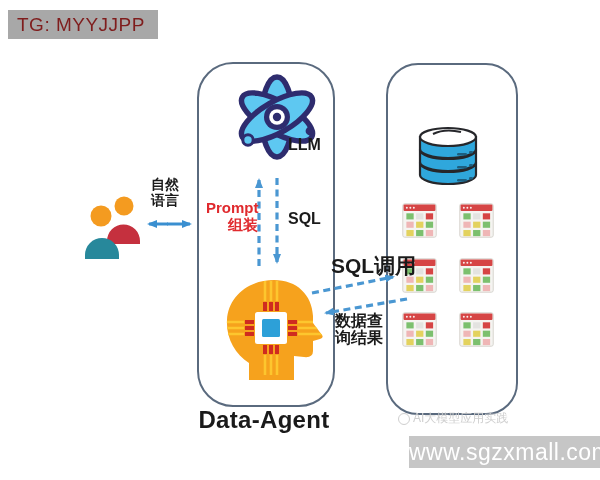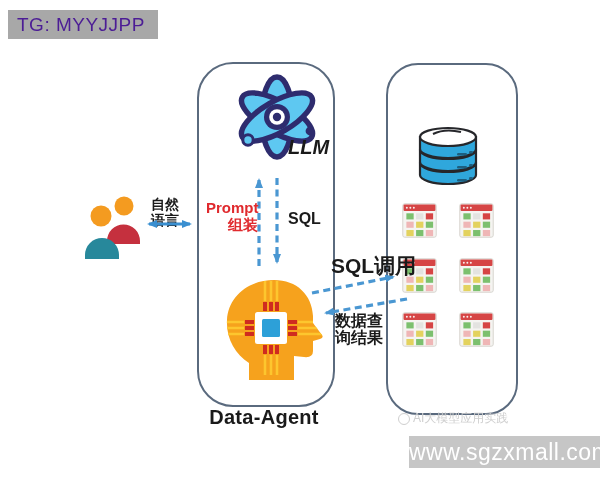--- a/index.html
+++ b/index.html
@@ -3,43 +3,43 @@
 <meta charset="utf-8">
 <style>
   html,body{margin:0;padding:0;background:#ffffff;}
   #canvas{
     position:relative;width:600px;height:480px;background:#ffffff;overflow:hidden;
     font-family:"Liberation Sans","DejaVu Sans",sans-serif;color:#1a1a1a;
   }
   .abs{position:absolute;}
 
   
-  .tg-badge{left:8px;top:10px;width:141px;height:29px;background:#a8a8a8;color:#4c1d95;
+  .tg-badge{left:8px;top:10px;width:141px;height:29px;background:#a8a8a8;color:#7f1d1d;
     font-size:19px;line-height:29px;padding-left:9px;letter-spacing:.5px;}
 
   
   .panel{background:#ffffff;border:2px solid #5a6a7e;}
   .panel-agent{left:197px;top:62px;width:134px;height:341px;border-radius:36px;}
   .panel-db{left:386px;top:63px;width:128px;height:348px;border-radius:32px;}
 
   
   .atom-icon{left:226px;top:72px;}
   .head-icon{left:219px;top:276px;}
   .people-icon{left:85px;top:193px;}
   .db-icon{left:417px;top:123px;}
   .table-icon{width:35px;height:35px;}
   .t1{left:402px;top:203px;} .t2{left:459px;top:203px;}
   .t3{left:402px;top:258px;} .t4{left:459px;top:258px;}
   .t5{left:402px;top:312px;} .t6{left:459px;top:312px;}
 
   
   .lbl{font-weight:bold;white-space:nowrap;}
-  .llm-label{left:288px;top:136px;font-size:20px;font-style:italic;}
-  .agent-caption{left:197px;top:406px;width:134px;text-align:center;font-size:20px;letter-spacing:.3px;}
-  .nl-label{left:151px;top:196px;font-size:14px;line-height:16px;text-align:center;}
+  .llm-label{left:288px;top:136px;font-size:16px;}
+  .agent-caption{left:197px;top:406px;width:134px;text-align:center;font-size:24px;letter-spacing:.3px;}
+  .nl-label{left:151px;top:176px;font-size:14px;line-height:16px;text-align:center;}
   .prompt-label{left:206px;top:199px;width:52px;font-size:15px;line-height:17px;text-align:right;color:#e02a2e;}
   .sql-label{left:288px;top:210px;font-size:16px;}
   .sqlcall-label{left:331px;top:252px;font-size:21px;}
   .result-label{left:335px;top:312px;font-size:16px;line-height:17px;}
 
   
   #arrows{left:0;top:0;pointer-events:none;}
   .dash{stroke:#4a97d2;stroke-width:3.2;stroke-dasharray:7 4.5;fill:none;}
   .solid{stroke:#3a8fd0;stroke-width:3;fill:none;}
 

